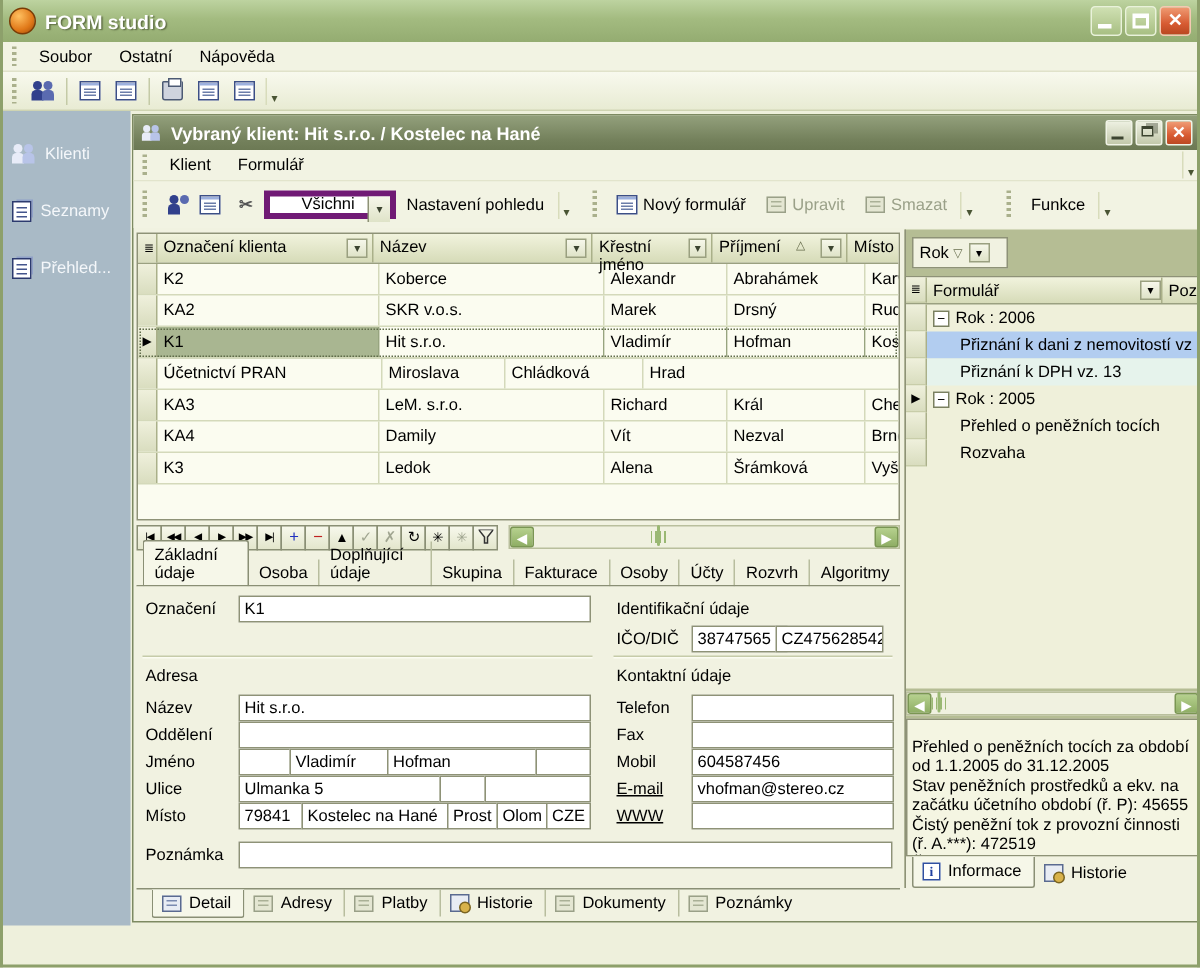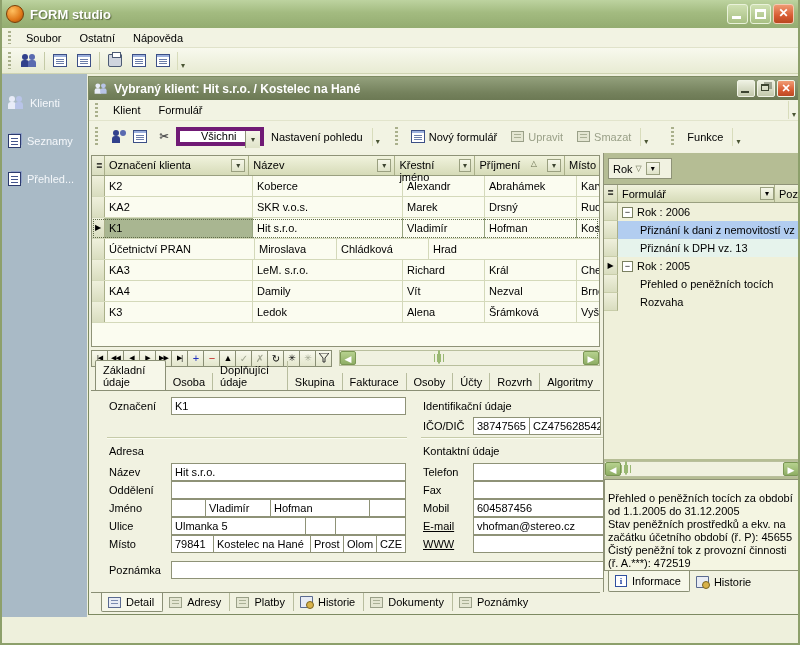--- a/index.html
+++ b/index.html
@@ -101,21 +101,21 @@
      background:repeating-linear-gradient(90deg,#9ab873 0 1px, transparent 1px 3px); }
   .strack { flex:1; }
 
   
   .tabs { left:2px; top:293px; width:509px; height:21px; display:flex; align-items:flex-end; padding-left:4px; }
   .tab { padding:3px 7px; color:#000; border-right:1px solid #b8bd9e; }
   .tab.active { background:#f6f7e9; border:1px solid #8a8f75; border-bottom:none; border-radius:2px 2px 0 0; font-weight:normal; }
   .tabline { left:2px; top:313px; width:509px; height:1px; background:#8a8f75; }
 
   
-  .form { left:2px; top:314px; width:509px; height:200px; background:#f1f2e1;margin-left:12px; }
+  .form { left:2px; top:314px; width:509px; height:200px; background:#f1f2e1; }
   .flabel { position:absolute; font-size:11px; }
   .ffield { position:absolute; background:#fff; border:1px solid #8e9277; height:18px; padding:2px 3px; overflow:hidden; white-space:nowrap; }
   .fsep { position:absolute; height:2px; border-top:1px solid #c6cba9; border-bottom:1px solid #fbfcf2; }
 
   
   .btabs { left:2px; top:515px; width:509px; height:22px; display:flex; align-items:flex-start; padding-left:10px; background:#f1f2e1; border-top:1px solid #8a8f75; }
   .btab { padding:3px 8px 3px 6px; display:flex; gap:5px; align-items:center; border-right:1px solid #b8bd9e; }
   .btab.active { background:#f6f7e9; border:1px solid #8a8f75; border-top:none; border-radius:0 0 2px 2px; }
   .sq-ic { width:13px; height:11px; border:1px solid #5a6a90; background:#e8ecf4; position:relative; }
   .sq-ic::after { content:""; position:absolute; left:2px; top:2px; right:2px; height:1px; background:#7a8ab0; box-shadow:0 3px 0 #7a8ab0; }

